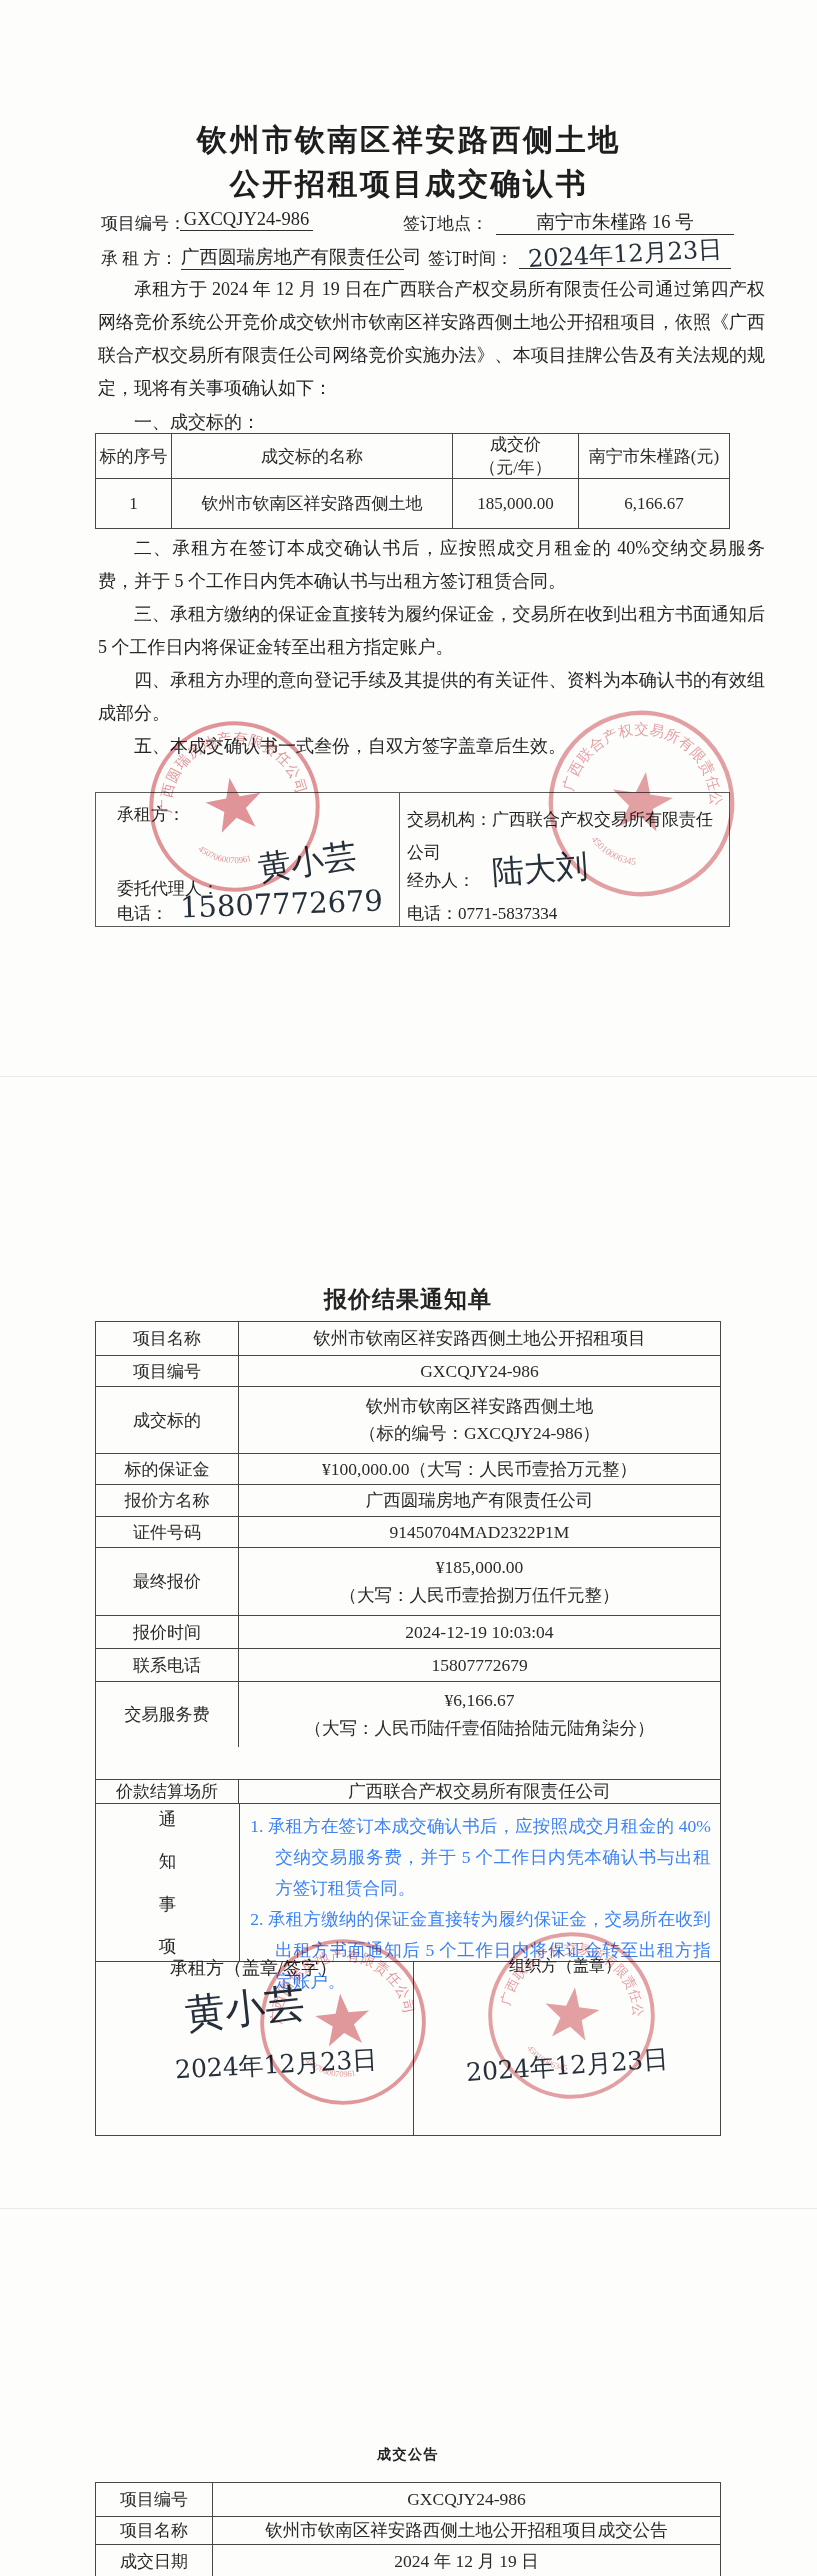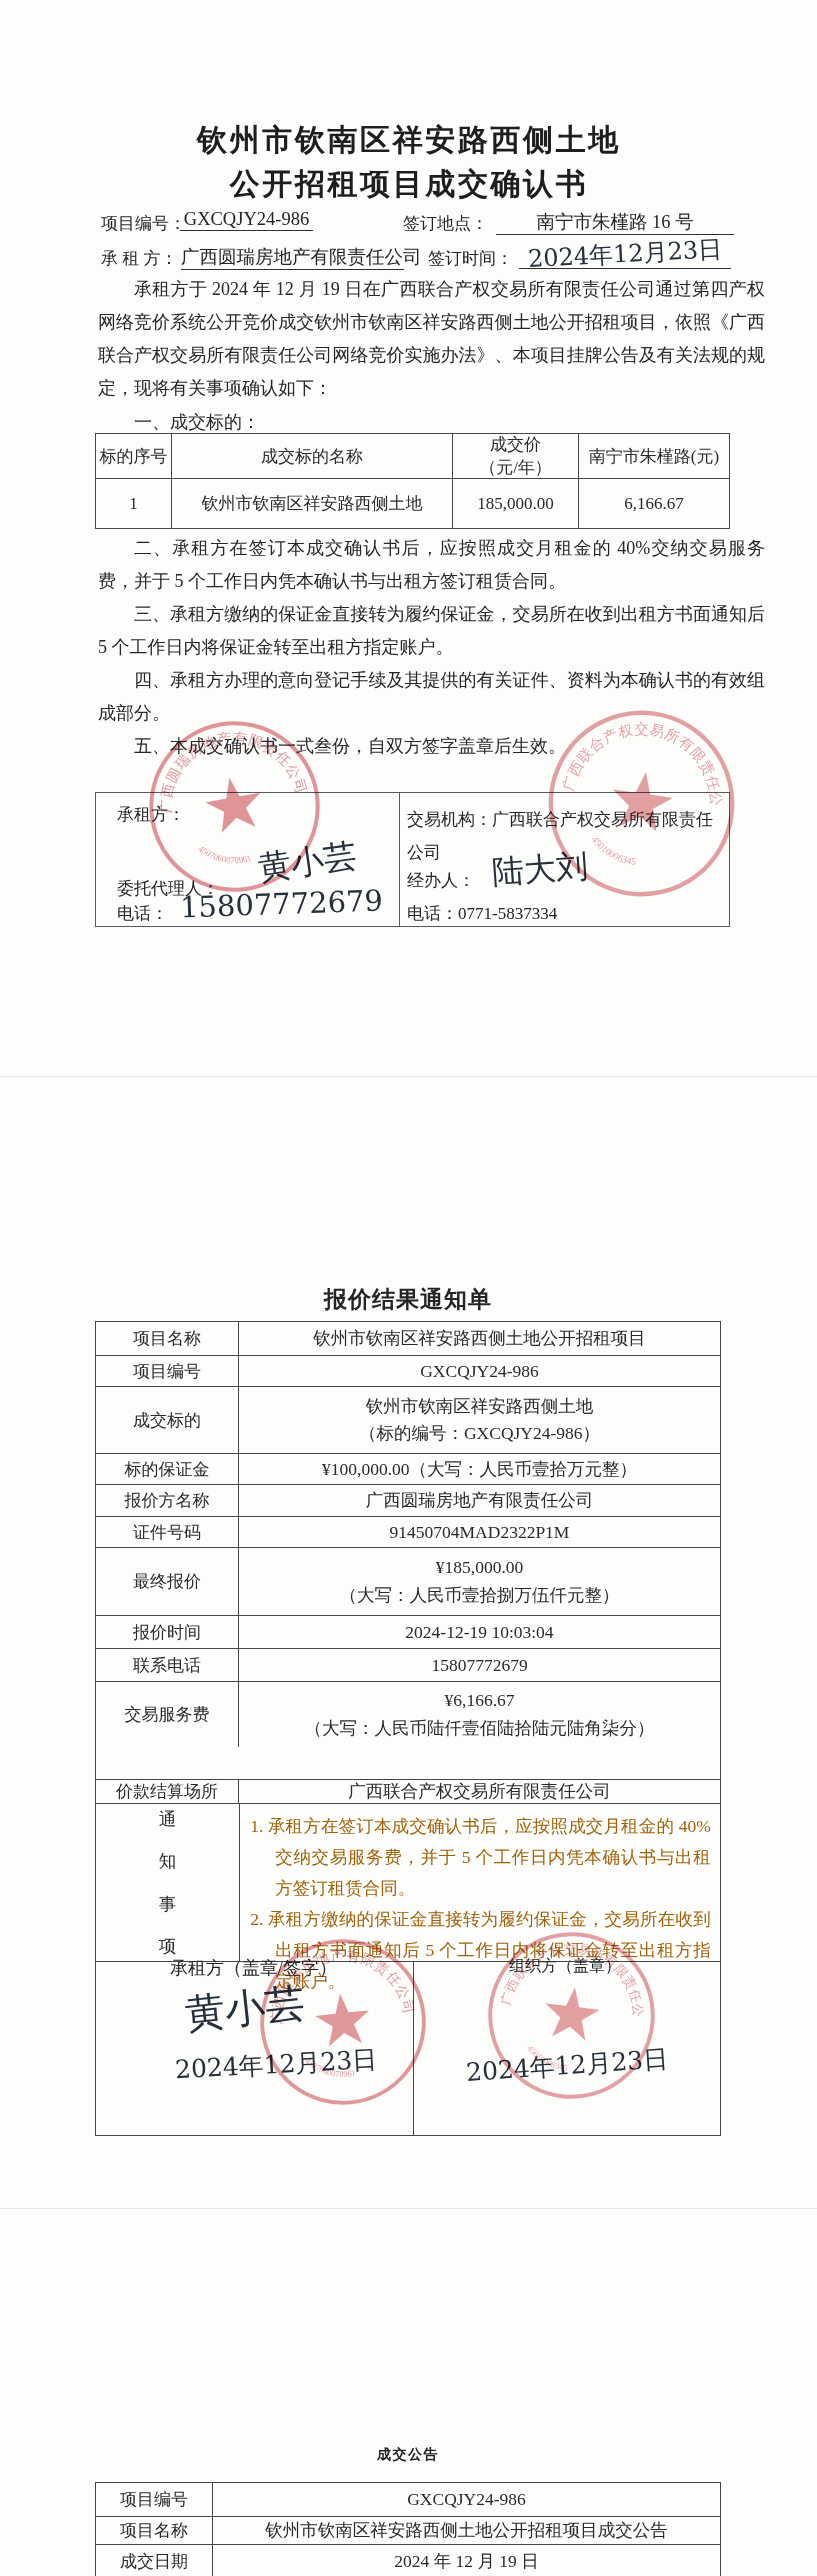--- a/index.html
+++ b/index.html
@@ -30,21 +30,21 @@
   .v34{font-size:17.5px;}
   
   .sigbox{border:1.3px solid #5a5a5a;box-sizing:border-box;}
   .sigdiv{position:absolute;top:0;bottom:0;border-left:1px solid #5a5a5a;}
   
   .hand{font-family:"DejaVu Serif","Liberation Serif",serif;color:#26303b;white-space:nowrap;}
   
   .notice-label{display:flex;flex-direction:column;align-items:center;justify-content:center;gap:18.5px;
                 font-size:17.5px;color:#2a2a2a;}
   .notice-item{font-size:17.5px;line-height:31px;text-align:justify;padding-left:25px;text-indent:-25px;
-               margin:0;color:#a16207;}
+               margin:0;color:#3b82f6;}
   
   .stamp{position:absolute;color:#d0545b;opacity:0.62;mix-blend-mode:multiply;pointer-events:none;}
   .stamp svg{width:100%;height:100%;}
   .pagebreak{position:absolute;left:0;width:818px;border-top:0.8px solid #eaeaea;height:0;}
 </style>
 </head>
 <body>
 
 <div class="page">
 

